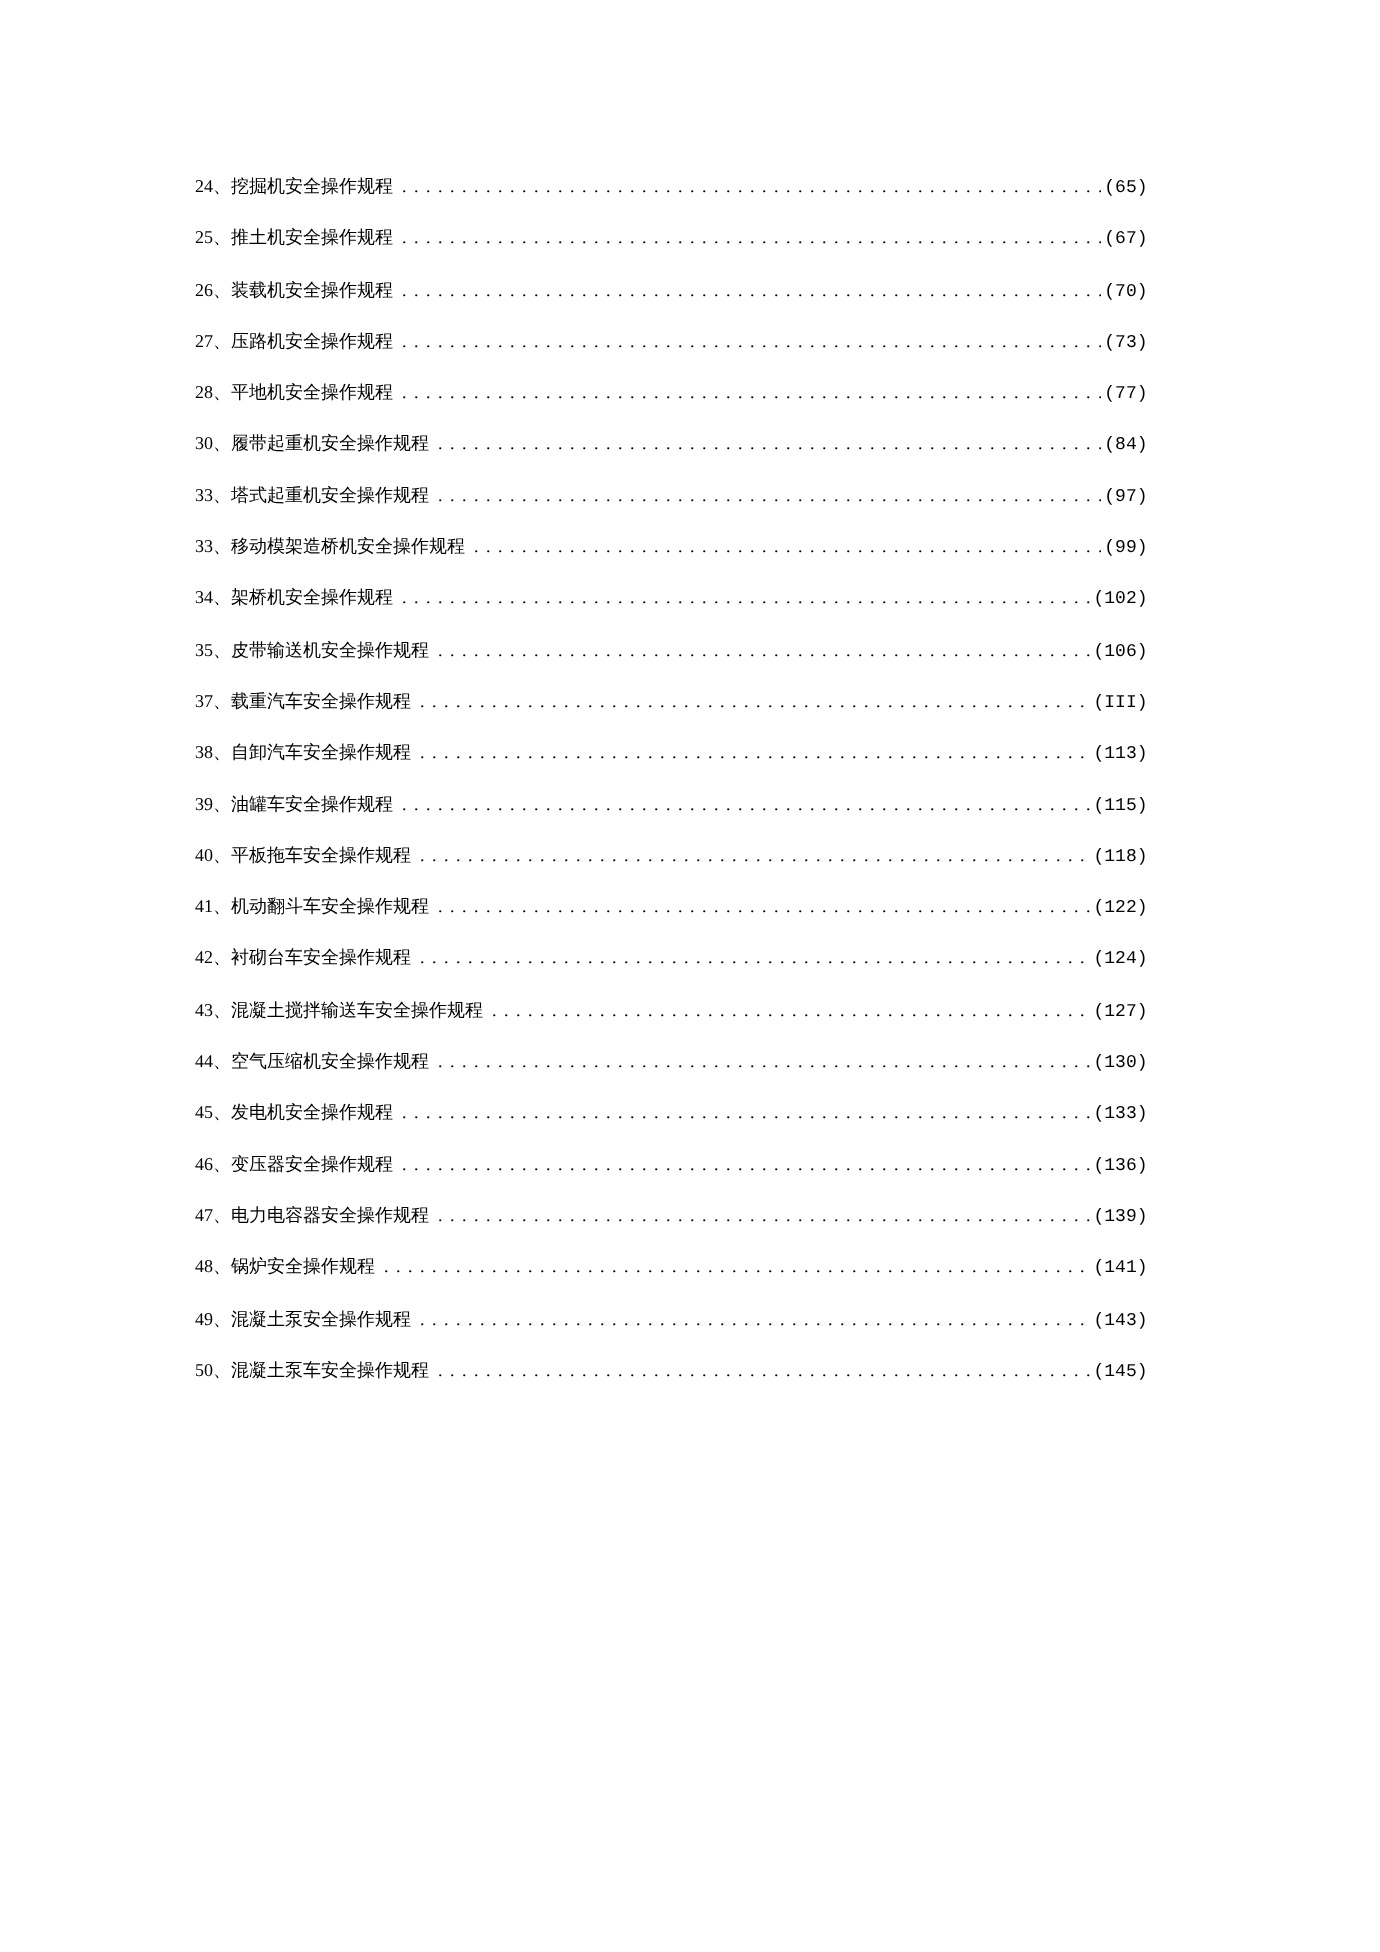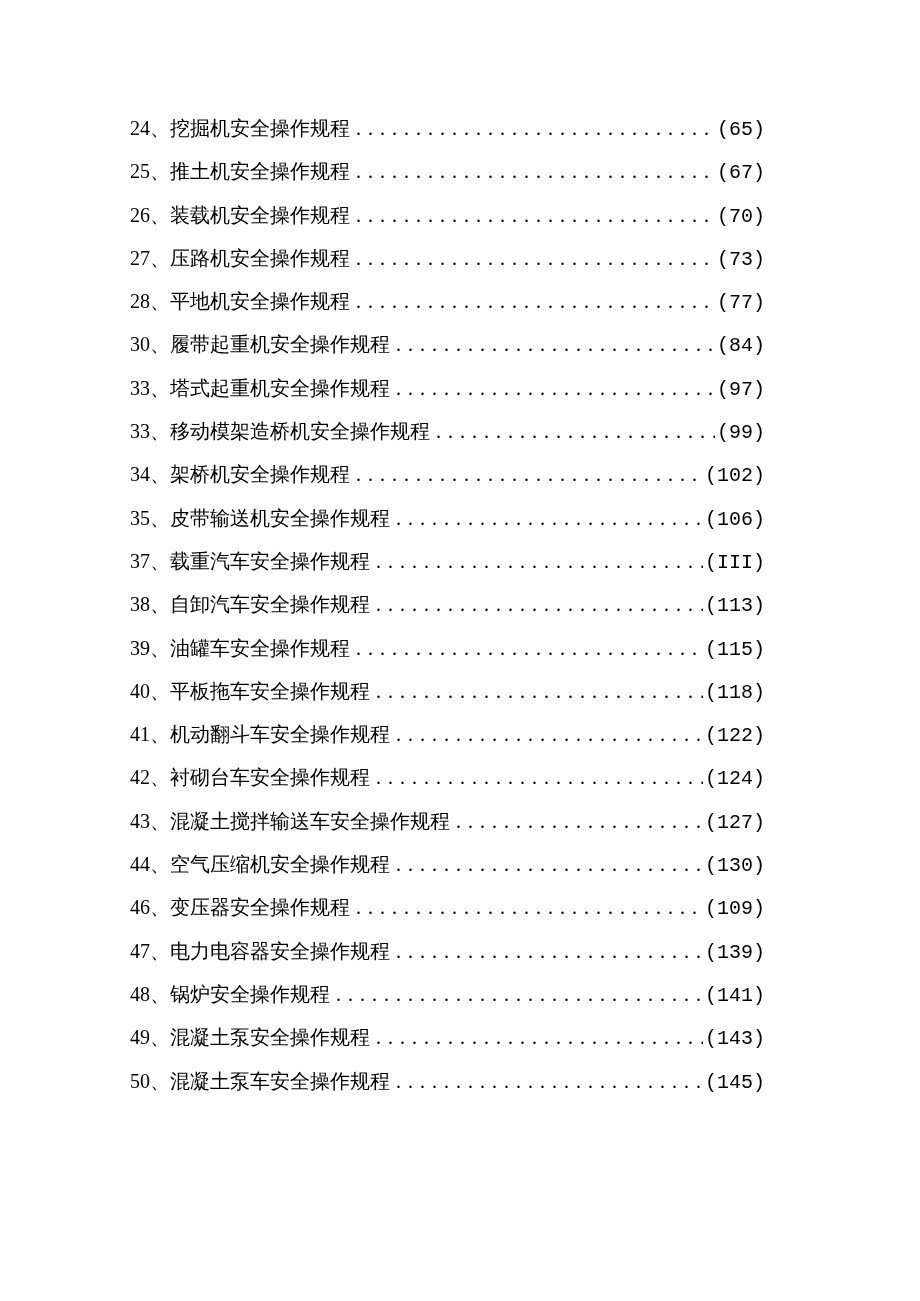--- a/index.html
+++ b/index.html
@@ -11,21 +11,21 @@
     width: 920px;
     height: 1301px;
   }
   .page {
     padding: 118px 155px 0 130px;
     box-sizing: border-box;
   }
   .toc-line {
     display: flex;
     align-items: baseline;
-    font-size: 20px;
+    font-size: 12px;
     line-height: 1;
     margin-bottom: 21.3px;
     white-space: nowrap;
   }
   .toc-num {
     flex: 0 0 auto;
   }
   .toc-title {
     flex: 0 0 auto;
     margin-right: 4px;
@@ -152,24 +152,30 @@
       <span class="toc-dots"></span>
       <span class="toc-page">(127)</span>
     </div>
     <div class="toc-line">
       <span class="toc-num">44、</span>
       <span class="toc-title">空气压缩机安全操作规程</span>
       <span class="toc-dots"></span>
       <span class="toc-page">(130)</span>
     </div>
     <div class="toc-line">
+      <span class="toc-num">45、</span>
+      <span class="toc-title">发电机安全操作规程</span>
+      <span class="toc-dots"></span>
+      <span class="toc-page">(133)</span>
+    </div>
+    <div class="toc-line">
       <span class="toc-num">46、</span>
       <span class="toc-title">变压器安全操作规程</span>
       <span class="toc-dots"></span>
-      <span class="toc-page">(109)</span>
+      <span class="toc-page">(136)</span>
     </div>
     <div class="toc-line">
       <span class="toc-num">47、</span>
       <span class="toc-title">电力电容器安全操作规程</span>
       <span class="toc-dots"></span>
       <span class="toc-page">(139)</span>
     </div>
     <div class="toc-line">
       <span class="toc-num">48、</span>
       <span class="toc-title">锅炉安全操作规程</span>

